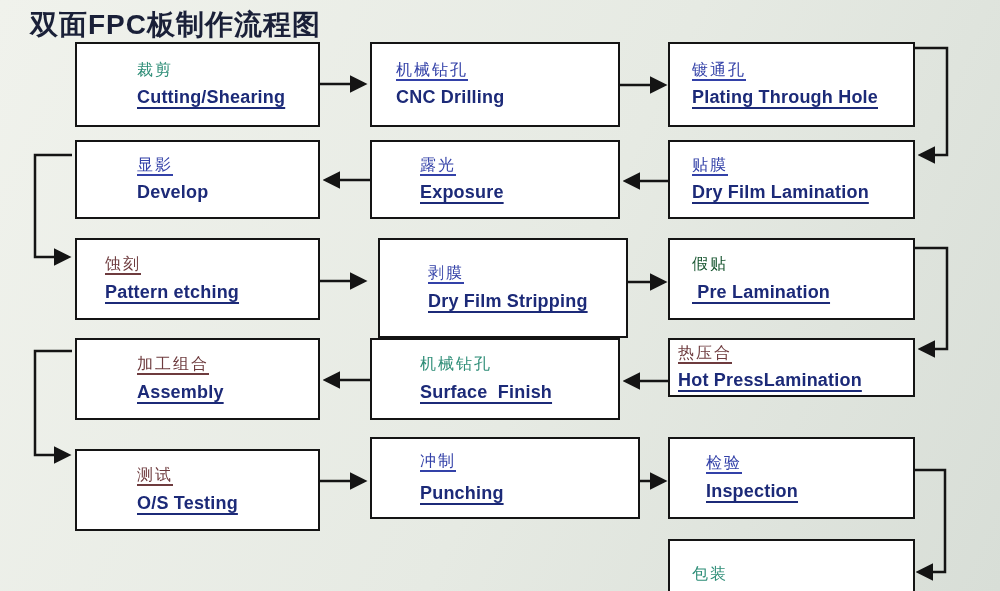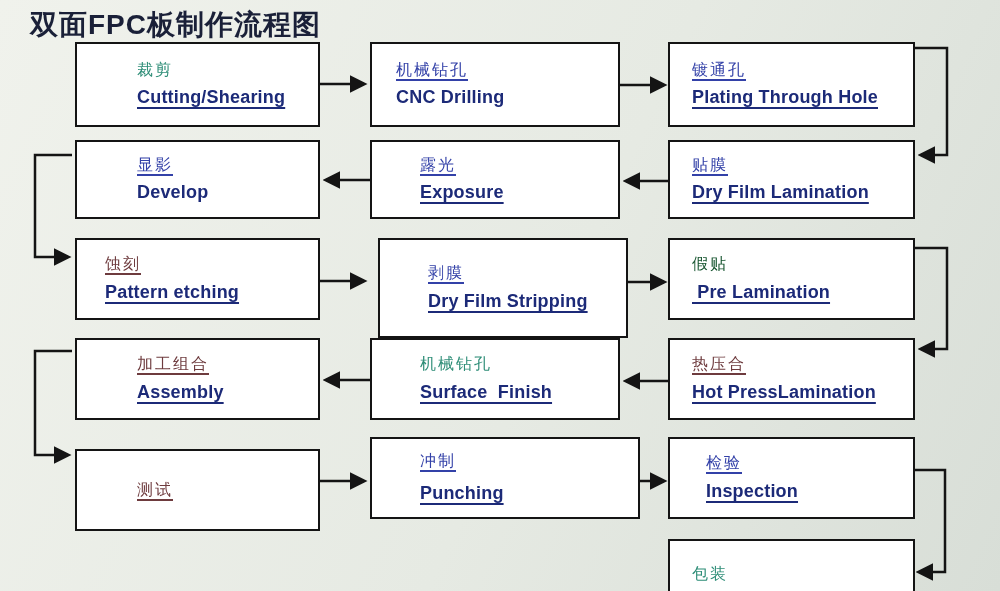--- a/index.html
+++ b/index.html
@@ -92,26 +92,27 @@
         <div class="en u" style="color: rgb(28, 42, 120);"> Pre Lamination</div>
       </div>
       <div class="box" style="left: 75px; top: 338px; width: 245px; height: 82px; padding-left: 60px; background: rgb(255, 255, 255);">
         <div class="zh u" style="color: rgb(110, 59, 62);">加工组合</div>
         <div class="en u" style="color: rgb(28, 42, 120);">Assembly</div>
       </div>
       <div class="box" style="left: 370px; top: 338px; width: 250px; height: 82px; padding-left: 48px; background: rgb(255, 255, 255);">
         <div class="zh" style="color: rgb(47, 142, 120);">机械钻孔</div>
         <div class="en u" style="color: rgb(28, 42, 120);">Surface  Finish</div>
       </div>
-      <div class="box" style="left: 668px; top: 338px; width: 247px; height: 82px; padding-left: 22px; background: rgb(255, 255, 255);">
+      <div class="box" style="left: 668px; top: 338px; width: 247px; height: 59px; padding-left: 8px; background: rgb(255, 255, 255);">
         <div class="zh u" style="color: rgb(110, 59, 62);">热压合</div>
         <div class="en u" style="color: rgb(28, 42, 120);">Hot PressLamination</div>
       </div>
       <div class="box" style="left: 75px; top: 449px; width: 245px; height: 82px; padding-left: 60px; background: rgb(255, 255, 255);">
         <div class="zh u" style="color: rgb(110, 59, 62);">测试</div>
+        <div class="en u" style="color: rgb(28, 42, 120);">O/S Testing</div>
       </div>
       <div class="box" style="left: 370px; top: 437px; width: 270px; height: 82px; padding-left: 48px; background: rgb(255, 255, 255); gap: 15px;">
         <div class="zh u" style="color: rgb(51, 65, 168);">冲制</div>
         <div class="en u" style="color: rgb(28, 42, 120);">Punching</div>
       </div>
       <div class="box" style="left: 668px; top: 437px; width: 247px; height: 82px; padding-left: 36px; background: rgb(255, 255, 255);">
         <div class="zh u" style="color: rgb(51, 65, 168);">检验</div>
         <div class="en u" style="color: rgb(28, 42, 120);">Inspection</div>
       </div>
       <div class="box" style="left: 668px; top: 539px; width: 247px; height: 70px; padding-left: 22px; background: rgb(255, 255, 255);">

